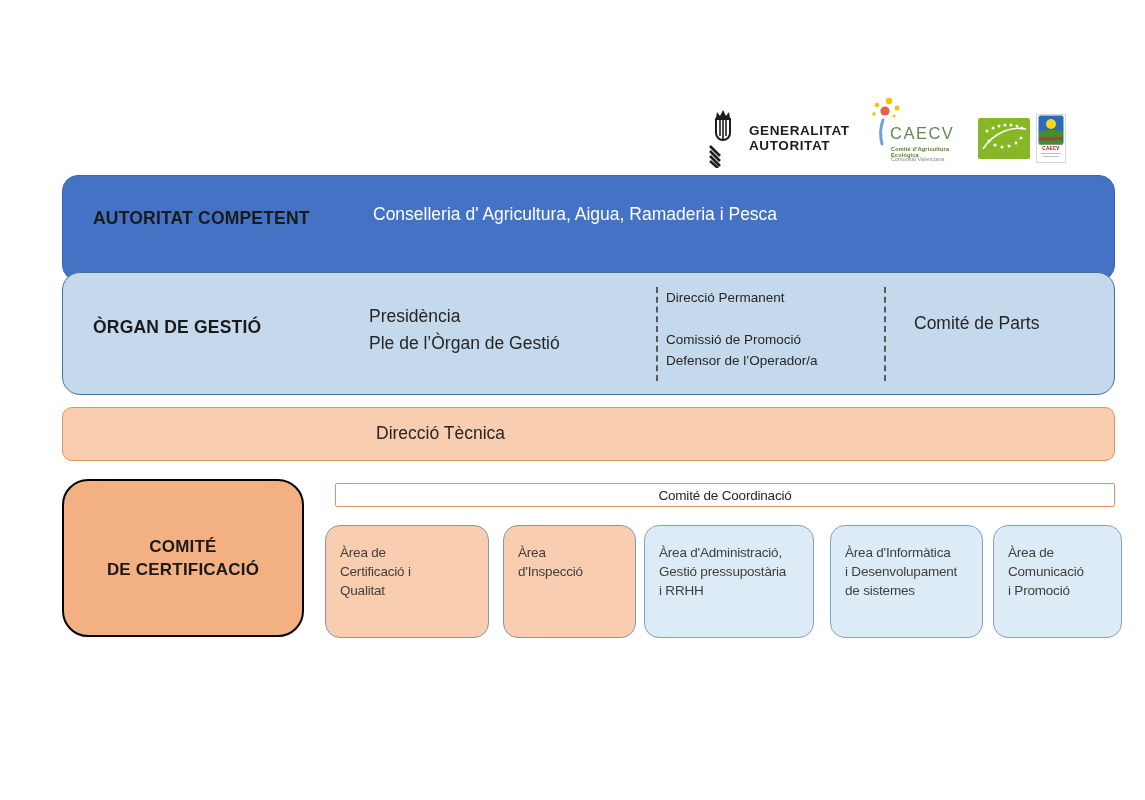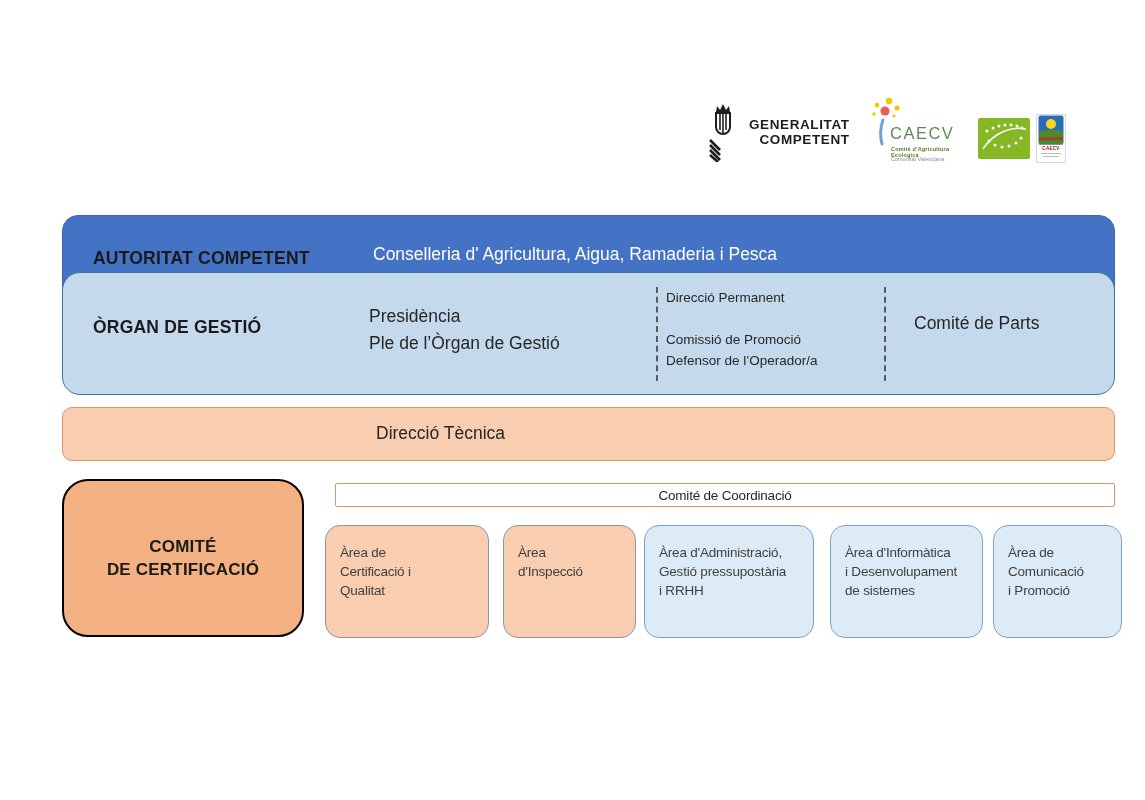--- a/index.html
+++ b/index.html
@@ -14,41 +14,41 @@
     --white:#FFFFFF; --eu_green:#86B724; --caecv_green:#5C8A50;
     --caecv_sub_green:#557A24; --seal_red:#C00000; --gv_black:#1D1D1B;
   }
   *{margin:0;padding:0;box-sizing:border-box;}
   html,body{background:#fff;}
   body{font-family:"Liberation Sans", sans-serif;}
   .stage{position:relative;width:1145px;height:800px;background:#fff;overflow:hidden;}
 
   
   .logos{position:absolute;left:700px;top:92px;width:380px;height:78px;}
-  .logo-gv{position:absolute;left:8px;top:10px;display:flex;align-items:center;gap:7px;text-align:right;}
+  .logo-gv{position:absolute;left:8px;top:16px;display:flex;align-items:center;gap:7px;}
   .gv-text{display:flex;flex-direction:column;color:var(--gv_black);
     font-weight:bold;font-size:13.5px;letter-spacing:.6px;line-height:15px;}
   .logo-caecv{position:absolute;left:166px;top:2px;width:110px;height:76px;}
   .caecv-acronym{position:absolute;left:24px;top:30px;font-size:16.5px;letter-spacing:1.5px;
     color:var(--caecv_green);font-weight:400;}
   .caecv-sub{position:absolute;left:25px;top:52px;font-size:5.5px;font-weight:bold;
     color:var(--caecv_sub_green);letter-spacing:.2px;}
   .caecv-sub2{position:absolute;left:25px;top:62px;font-size:5.5px;color:#8B8B8B;}
   .logo-eu{position:absolute;left:278px;top:26px;}
   .logo-seal{position:absolute;left:336px;top:22px;width:30px;height:49px;background:#fff;
     border:1px solid #D8D8D8;display:flex;flex-direction:column;align-items:center;}
   .seal-label{font-size:4.5px;font-weight:bold;color:var(--seal_red);letter-spacing:.3px;margin-top:1px;}
   .seal-line{width:20px;height:1.5px;background:#BBB;margin-top:1.5px;}
 
   
   .bar{position:absolute;left:62px;width:1053px;}
   .bar-label{position:absolute;font-weight:bold;font-size:17.5px;color:var(--text_dark);letter-spacing:.2px;}
   .bar-content{position:absolute;font-size:17.5px;color:var(--text_body);white-space:pre-line;}
   .bar-autoritat{top:175px;height:106px;background:var(--accent_blue);
-    border:1px solid var(--accent_blue_border);border-radius:16px;margin-top:40px;}
+    border:1px solid var(--accent_blue_border);border-radius:16px;}
   .bar-autoritat .bar-label{left:30px;top:32px;}
   .bar-autoritat .bar-content{left:310px;top:28px;color:var(--white);}
   .bar-gestio{top:272px;height:123px;background:var(--gestio_fill);
     border:1.5px solid var(--gestio_border);border-radius:18px;}
   .bar-gestio .bar-label{left:30px;top:44px;}
   .gestio-col1{left:306px;top:30px;line-height:27px;}
   .gestio-col2{left:603px;top:14px;font-size:13.5px;line-height:21px;}
   .gestio-col3{left:851px;top:40px;}
   .dash-divider{position:absolute;top:14px;height:94px;width:0;border-left:2px dashed #595959;}
   .dash-1{left:593px;} .dash-2{left:821px;}
@@ -91,21 +91,21 @@
         <path d="M12 12 v16 M15 12 v19 M18 12 v16" stroke="#1D1D1B" stroke-width="1.6"></path>
         <g stroke="#1D1D1B" stroke-width="2.6">
           <line x1="2" y1="38" x2="12" y2="48"></line>
           <line x1="2" y1="43" x2="12" y2="53"></line>
           <line x1="2" y1="48" x2="12" y2="58"></line>
           <line x1="2" y1="53" x2="10" y2="60"></line>
         </g>
       </svg>
       <div class="gv-text">
         <span>GENERALITAT</span>
-        <span>COMPETENT</span>
+        <span>AUTORITAT</span>
       </div>
     </div>
 
     <div class="logo-caecv">
       <svg width="45" height="55" viewBox="0 0 45 55" style="position:absolute;left:0;top:0">
         <circle cx="11" cy="11" r="2.3" fill="#F5C400"></circle>
         <circle cx="23" cy="7" r="3.2" fill="#F5C400"></circle>
         <circle cx="31" cy="14" r="2.5" fill="#F5C400"></circle>
         <circle cx="8" cy="20" r="1.8" fill="#F5C400"></circle>
         <circle cx="28" cy="22" r="1.6" fill="#F5C400"></circle>

